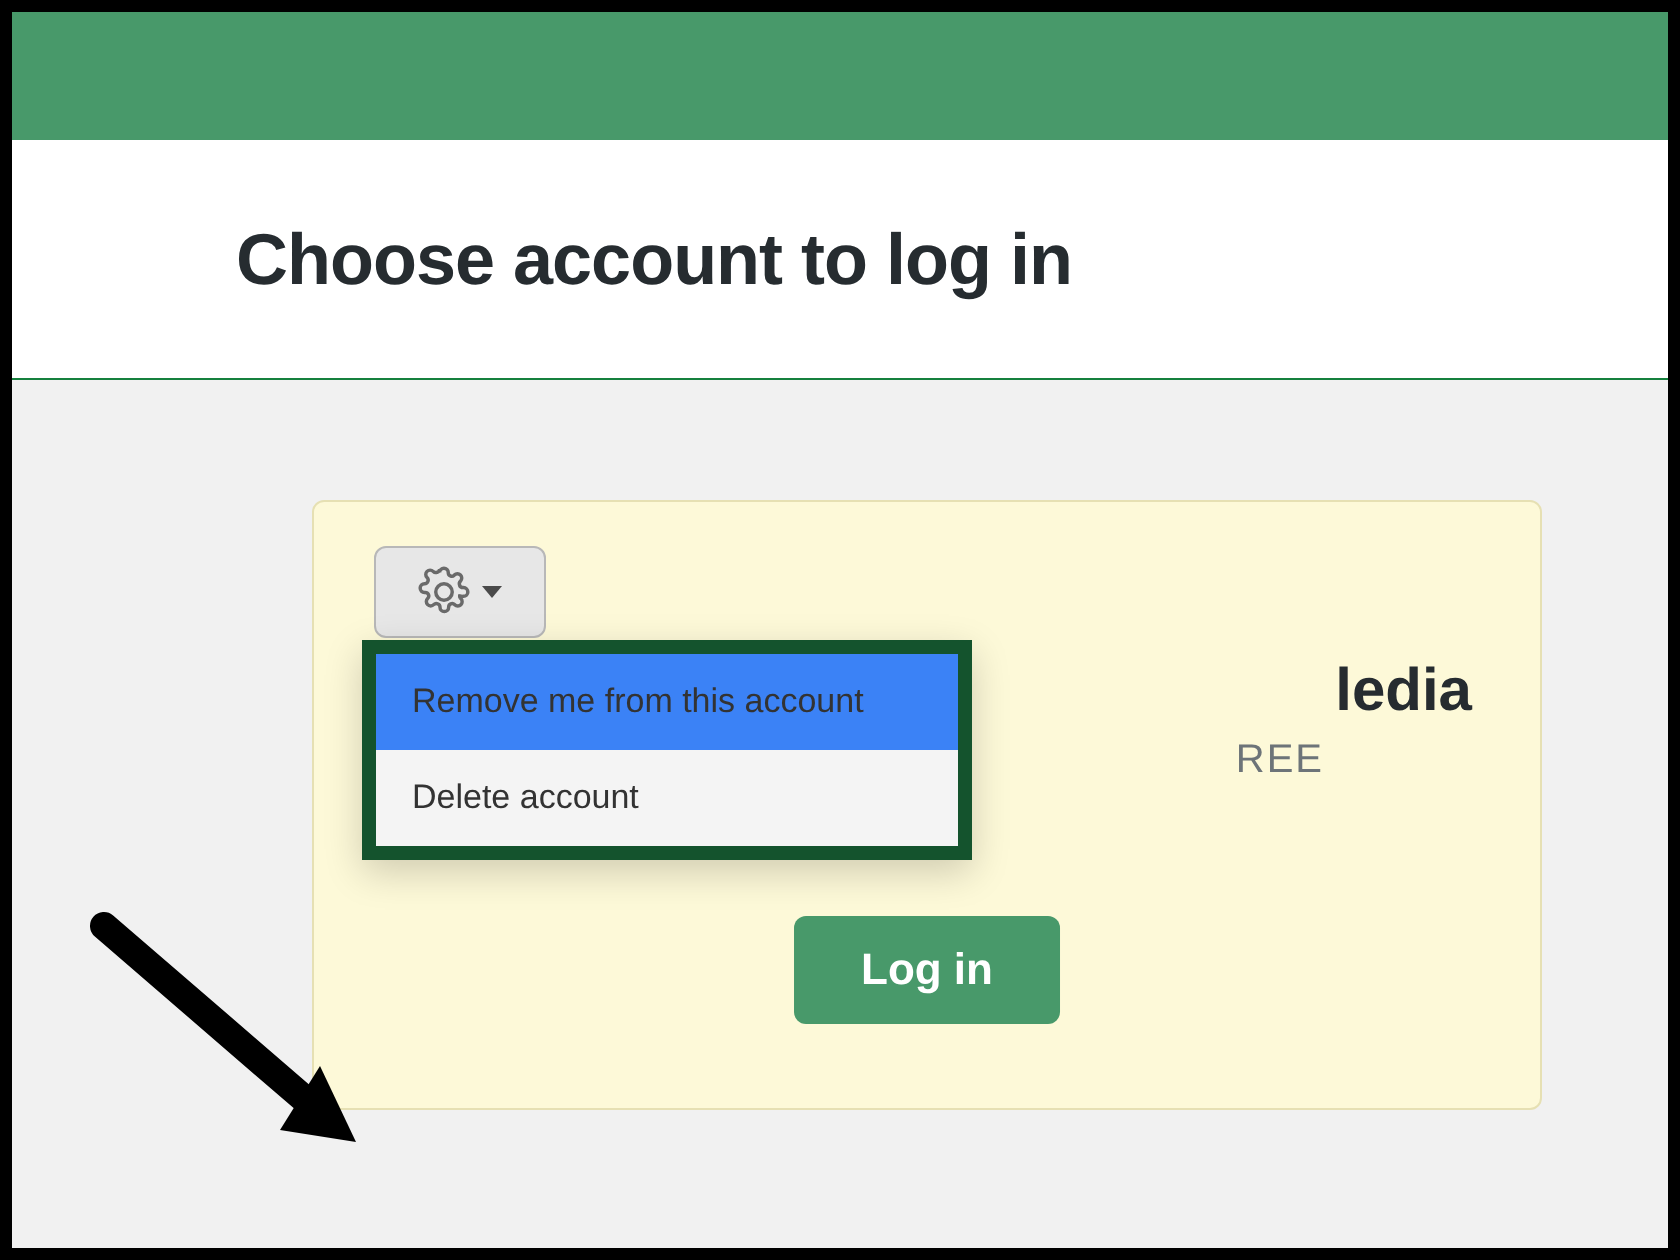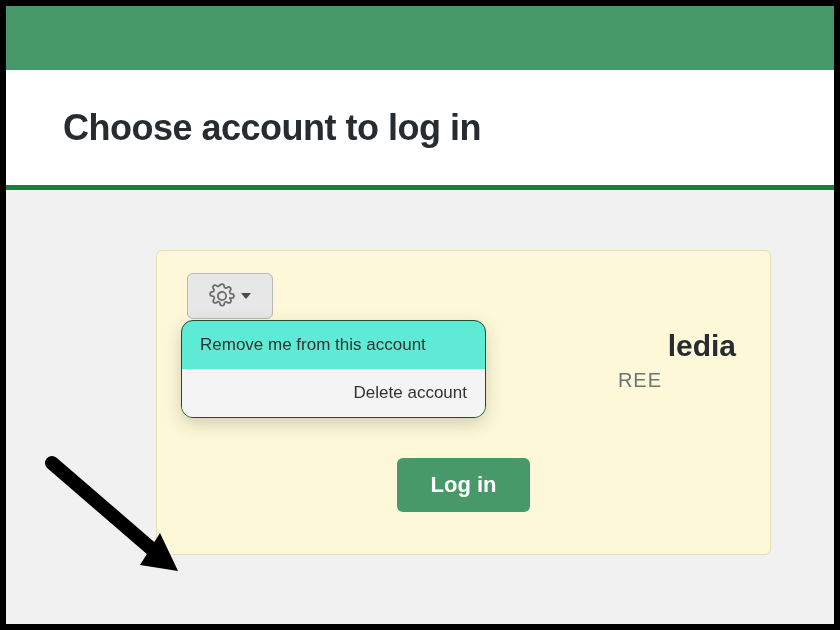--- a/index.html
+++ b/index.html
@@ -1,19 +1,19 @@
 <!DOCTYPE html>
 <html><head>
   <meta charset="utf-8">
   <style>
     * { margin: 0; padding: 0; box-sizing: border-box; font-family: -apple-system, BlinkMacSystemFont, "Segoe UI", Helvetica, Arial, sans-serif; }
     html, body { width: 840px; height: 630px; overflow: hidden; }
     .outer-frame { width: 840px; height: 630px; border: 6px solid #000; background: #fff; position: relative; }
     .top-bar { width: 100%; height: 64px; background: #48996a; }
-    .title-band { width: 100%; height: 120px; background: #fff; border-bottom: 5px solid #15803d; display: flex; align-items: center; padding-left: 57px; }
+    .title-band { width: 100%; height: 120px; background: #fff; border-bottom: 1px solid #15803d; display: flex; align-items: center; padding-left: 112px; }
     .title-band h1 { font-size: 36px; font-weight: 800; color: #262c30; letter-spacing: -0.5px; }
     .body-area { width: 100%; height: calc(100% - 64px - 120px); background: #f1f1f1; position: relative; padding-top: 60px; }
     .card {
       position: absolute;
       left: 150px;
       top: 60px;
       width: 615px;
       height: 305px;
       background: #fdf9d8;
       border: 1px solid #e6e0b3;
@@ -34,33 +34,33 @@
       gap: 6px;
       cursor: pointer;
     }
     .gear-btn svg.gear { width: 26px; height: 26px; }
     .gear-btn .caret { width: 0; height: 0; border-left: 5px solid transparent; border-right: 5px solid transparent; border-top: 6px solid #4a4a4a; }
     .dropdown {
       position: absolute;
       top: 69px;
       left: 24px;
       width: 305px;
-      background: #5eead4;
-      border: 1px solid #14532d;
-      border-radius: 12px;
+      background: #3b82f6;
+      border: 7px solid #14532d;
+      border-radius: 0;
       box-shadow: 0 6px 18px rgba(0,0,0,0.18);
       overflow: hidden;
     }
     .dropdown .item {
       padding: 14px 18px;
       font-size: 17px;
       color: #333;
       cursor: pointer;
     }
-    .dropdown .item + .item { background: #f4f4f4; text-align: right; }
+    .dropdown .item + .item { background: #f4f4f4; }
     .account-name {
       position: absolute;
       top: 78px;
       right: 34px;
       font-size: 30px;
       font-weight: 800;
       color: #262c30;
     }
     .account-plan {
       position: absolute;

